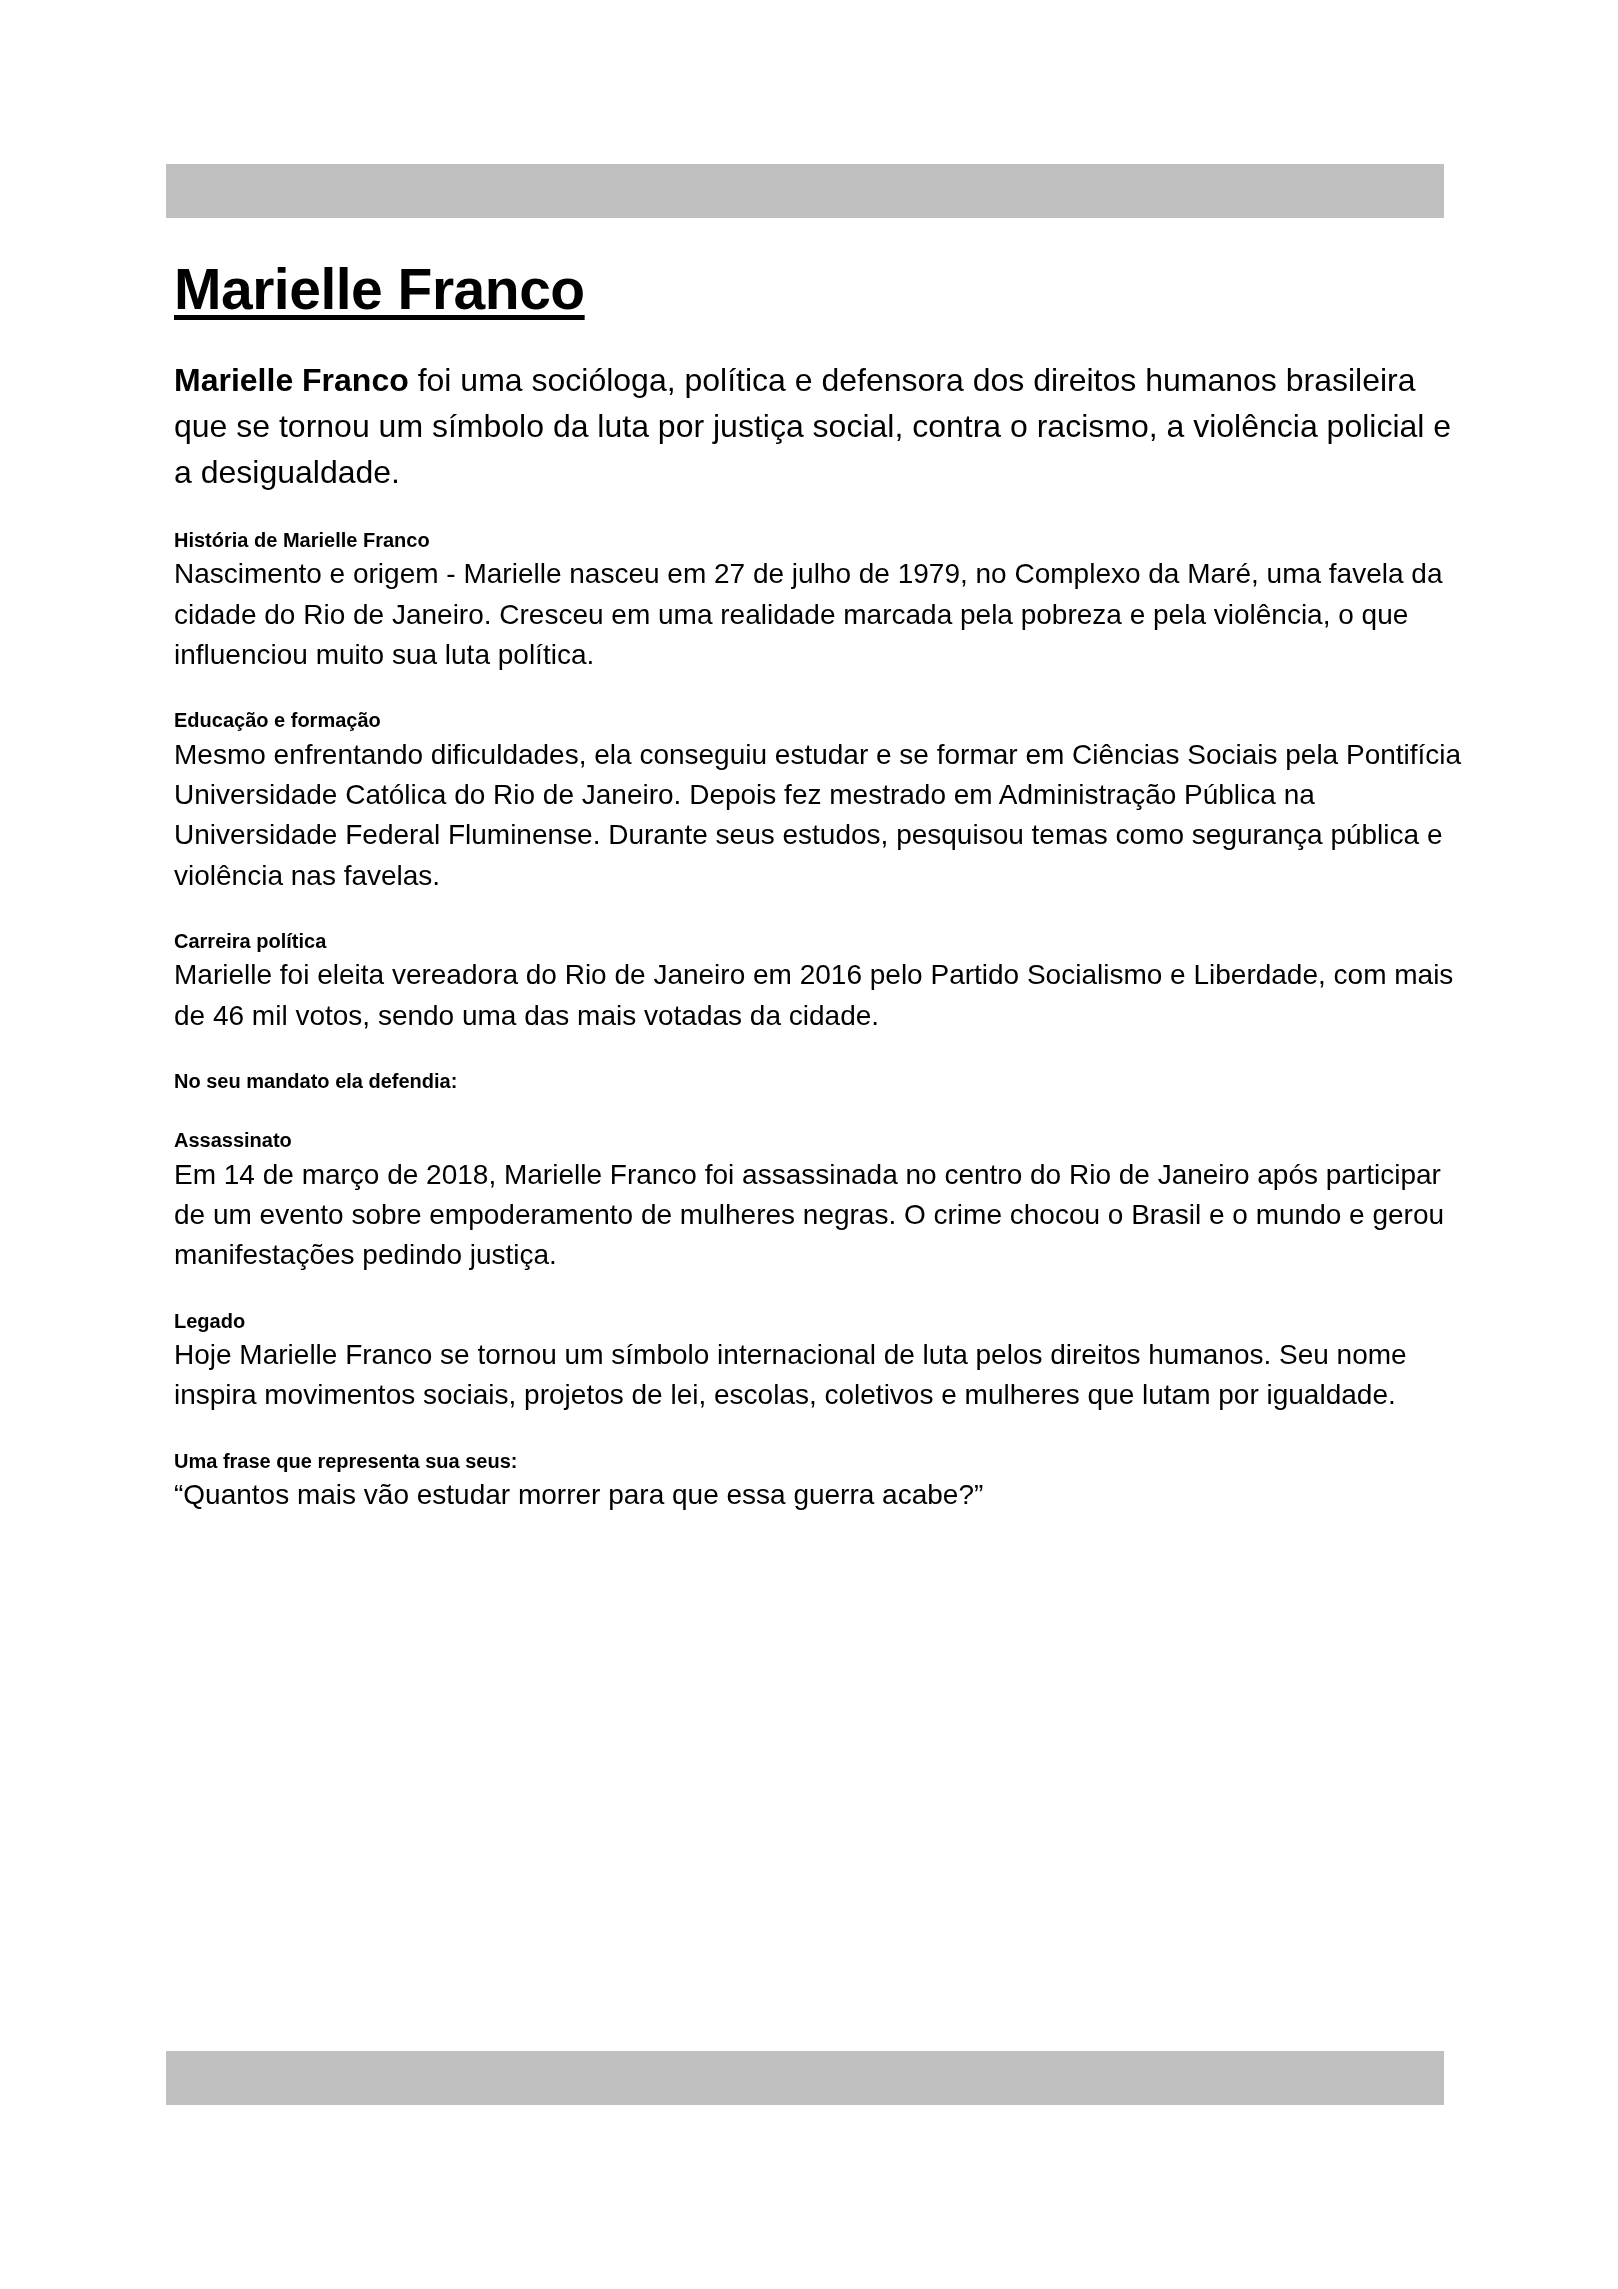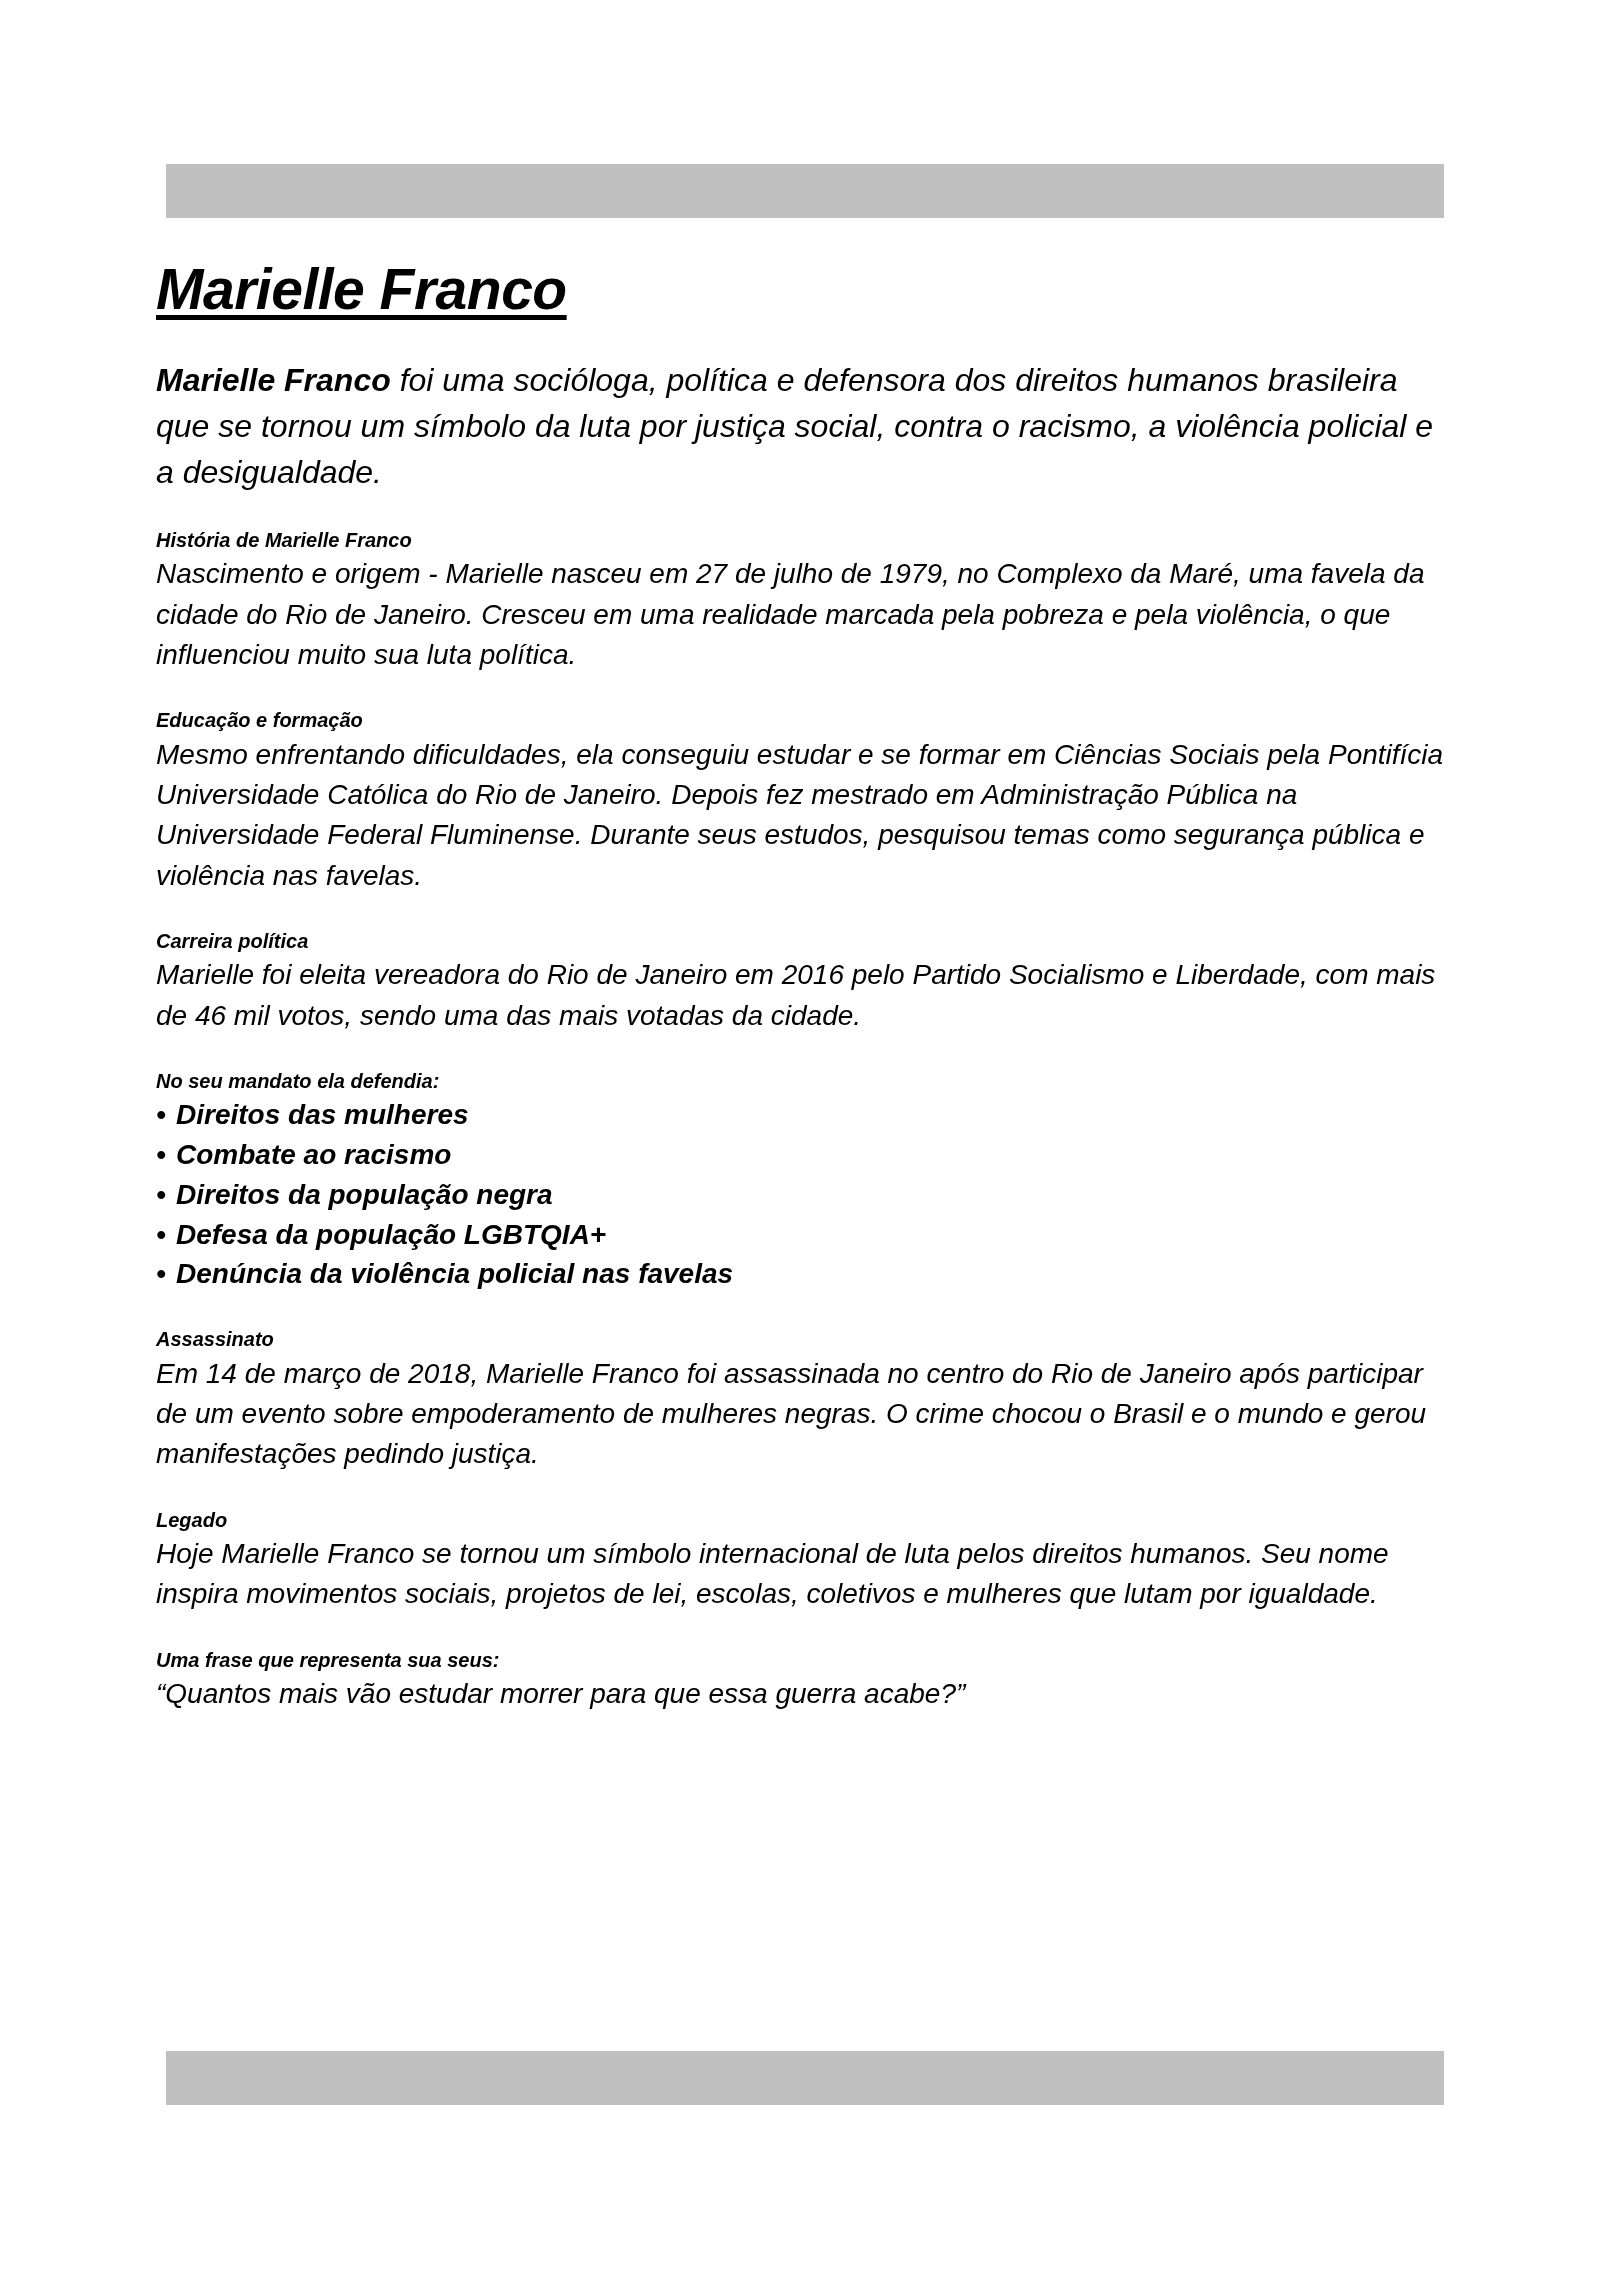--- a/index.html
+++ b/index.html
@@ -26,24 +26,23 @@
     left: 166px;
     width: 1278px;
     height: 54px;
     background: #c0c0c0;
   }
   .band-top { top: 164px; }
   .band-bottom { top: 2051px; }
 
   .content {
     position: absolute;
-    left: 156px;
+    left: 174px;
     top: 258px;
     width: 1311px;
-    font-style: italic;
   }
 
   h1.doc-title {
     font-size: 57px;
     font-weight: bold;
     line-height: 1.12;
     margin: 0 0 35px 0;
     text-decoration: underline;
     text-underline-offset: 5.5px;
     letter-spacing: -0.5px;
@@ -115,27 +114,20 @@
       <p class="section-body">Mesmo enfrentando dificuldades, ela conseguiu estudar e se formar em Ciências Sociais pela Pontifícia Universidade Católica do Rio de Janeiro. Depois fez mestrado em Administração Pública na Universidade Federal Fluminense. Durante seus estudos, pesquisou temas como segurança pública e violência nas favelas.</p>
     </div>
 
     <div class="section">
       <p class="section-head">Carreira política</p>
       <p class="section-body">Marielle foi eleita vereadora do Rio de Janeiro em 2016 pelo Partido Socialismo e Liberdade, com mais de 46 mil votos, sendo uma das mais votadas da cidade.</p>
     </div>
 
     <div class="section">
       <p class="section-head">No seu mandato ela defendia:</p>
-      <ul class="bullets">
-        <li>Direitos das mulheres</li>
-        <li>Combate ao racismo</li>
-        <li>Direitos da população negra</li>
-        <li>Defesa da população LGBTQIA+</li>
-        <li>Denúncia da violência policial nas favelas</li>
-      </ul>
     </div>
 
     <div class="section">
       <p class="section-head">Assassinato</p>
       <p class="section-body">Em 14 de março de 2018, Marielle Franco foi assassinada no centro do Rio de Janeiro após participar de um evento sobre empoderamento de mulheres negras. O crime chocou o Brasil e o mundo e gerou manifestações pedindo justiça.</p>
     </div>
 
     <div class="section">
       <p class="section-head">Legado</p>
       <p class="section-body">Hoje Marielle Franco se tornou um símbolo internacional de luta pelos direitos humanos. Seu nome inspira movimentos sociais, projetos de lei, escolas, coletivos e mulheres que lutam por igualdade.</p>

